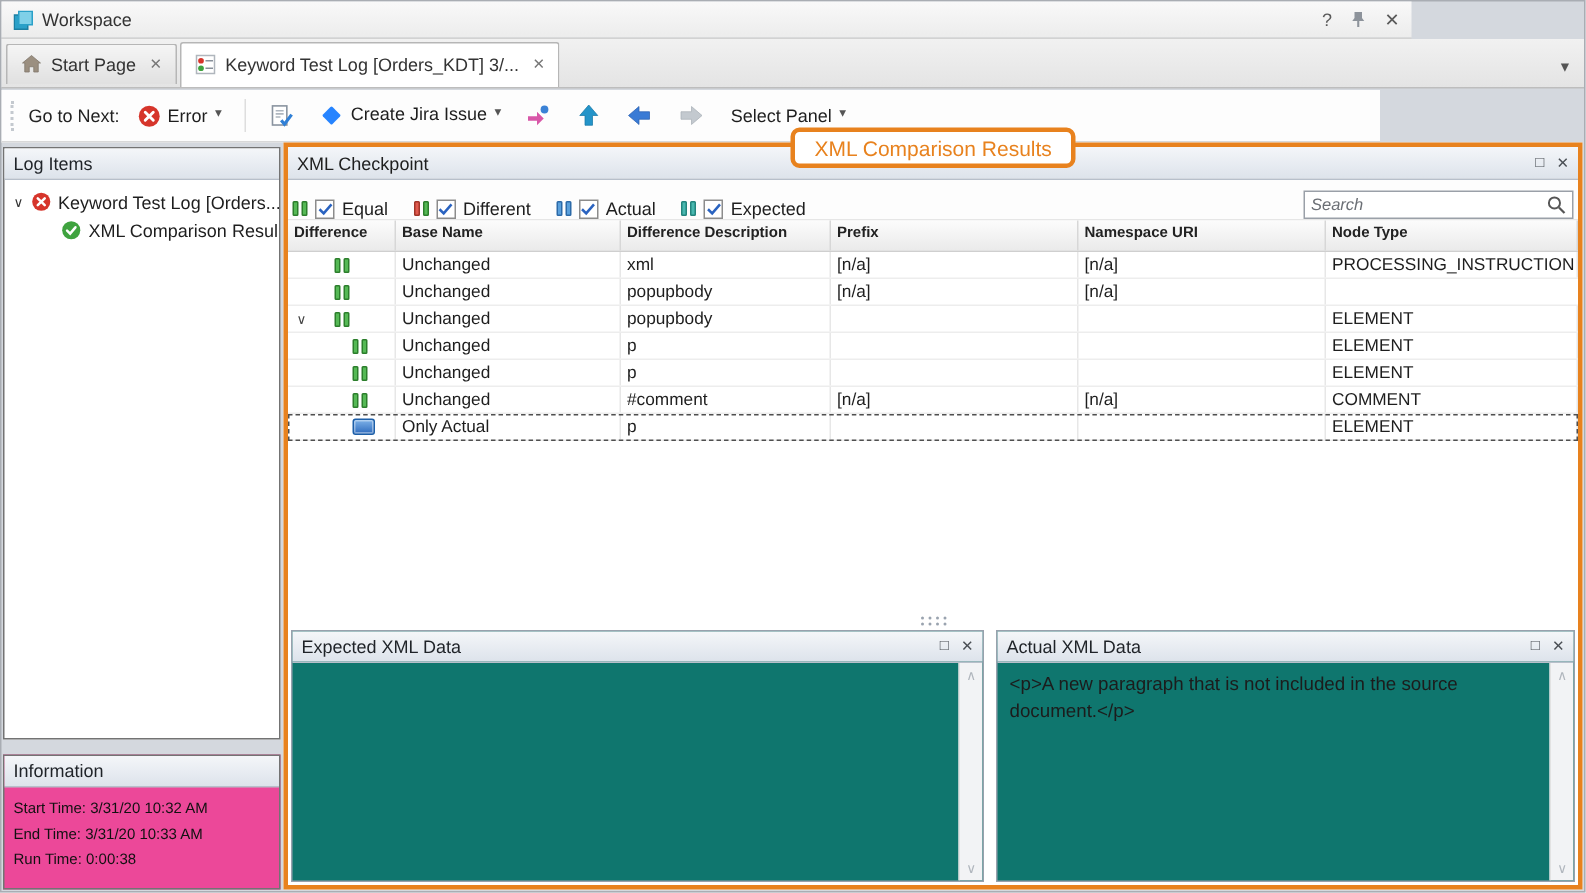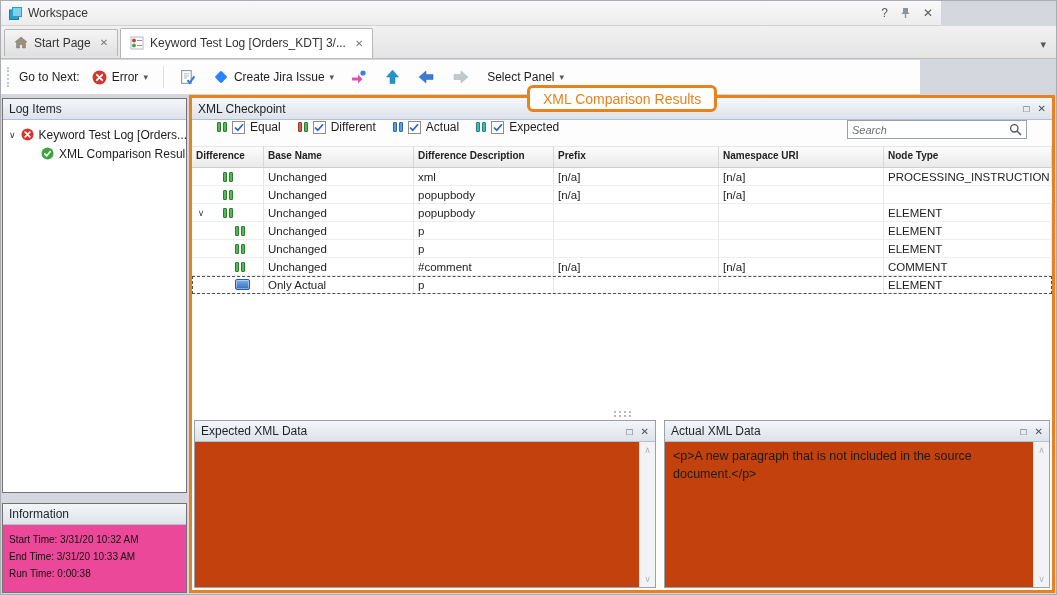--- a/index.html
+++ b/index.html
@@ -31,21 +31,21 @@
   .tab.active { background:#fff; height:30px; margin-bottom:-1px; z-index:2; position:relative; }
   .tab .tclose { color:#777; font-size:10px; margin-left:3px; }
   .tab-dd { position:absolute; right:10px; bottom:7px; color:#555; font-size:11px; }
 
   
   .toolbar { position:absolute; left:1px; top:60px; width:919px; height:35px;
     background:#fdfdfd; border-bottom:1px solid #d8d8d8;
     display:flex; align-items:center; padding-left:6px; gap:7px; }
   .grip { width:3px; height:20px; border-left:2px dotted #c4c9cf; margin-right:2px; }
   .tb-label { color:#222; }
-  .tb-btn { display:flex; align-items:center; gap:5px; padding:3px 5px; border-radius:3px; }
+  .tb-btn { display:flex; align-items:flex-start; gap:5px; padding:3px 5px; border-radius:3px; }
   .caret { color:#555; font-size:9px; }
   .sep { width:1px; height:22px; background:#dedede; margin:0 3px; }
 
   
   .panel { position:absolute; border:1px solid #737373; background:#fff; }
   .panel-hd { height:21px; background:linear-gradient(#f4f6f9,#dde3eb);
     border-bottom:1px solid #b7bfca; display:flex; align-items:center; padding:0 6px; color:#1f2328; }
   .hd-btns { margin-left:auto; display:flex; gap:8px; color:#4a4f55; font-size:10px; }
 
   
@@ -59,21 +59,21 @@
   .info-panel { left:2px; top:503px; width:185px; height:90px; background:#ec4899; }
   .info-body { padding:6px 6px 0 6px; line-height:17px; font-size:10px; color:#111; white-space:nowrap; }
 
   
   .main { position:absolute; left:189px; top:95px; width:866px; height:498px;
     border:3px solid #E8821E; background:#fff; display:flex; flex-direction:column; }
   .cp-hd { flex:0 0 22px; background:linear-gradient(#f4f6f9,#dde3eb);
     border-bottom:1px solid #b7bfca; display:flex; align-items:center; padding:0 6px; }
 
   
-  .filterbar { flex:0 0 27px; display:flex; align-items:flex-start; padding:0 25px; gap:17px;
+  .filterbar { flex:0 0 27px; display:flex; align-items:flex-end; padding:0 3px; gap:17px;
     background:#fdfdfd; border-bottom:1px solid #e6e6e6; }
   .filter { display:flex; align-items:center; gap:5px; }
   .cb { width:13px; height:13px; border:1px solid #8c8c8c; background:#fff;
     display:flex; align-items:center; justify-content:center; }
   .search { margin-left:auto; width:180px; height:19px; border:1px solid #9aa0a8;
     background:#fff; display:flex; align-items:center; padding:0 4px; }
   .search input { border:none; outline:none; flex:1; font:italic 11px "Liberation Sans",sans-serif; color:#333; min-width:0; }
   .search input::placeholder { color:#6b6f75; font-style:italic; }
 
   
@@ -101,21 +101,21 @@
   .bar.t { background:#49b8b0; border:1px solid #23847d; }
   .ico-only { width:15px; height:11px; border:1px solid #1d5fa8; border-radius:2px;
     background:linear-gradient(#7db1e8,#2f6cbe); box-shadow:inset 0 0 0 1px rgba(255,255,255,.4); }
 
   
   .splitter { flex:0 0 12px; display:flex; align-items:center; justify-content:center; gap:3px; }
   .splitter i { width:2px; height:2px; background:#9aa3af; border-radius:50%; box-shadow:0 4px 0 #9aa3af; margin-top:-4px; }
 
   
   .bottom { flex:0 0 170px; display:flex; gap:8px; padding:0 2px 2px 2px; }
-  .sub-panel { border:1px solid #98a1ad; background:#c2410c; display:flex; flex-direction:column; }
+  .sub-panel { border:1px solid #98a1ad; background:#0f766e; display:flex; flex-direction:column; }
   .sub-panel.expected { flex:0 0 462px; }
   .sub-panel.actual { flex:1 1 auto; }
   .sub-body { flex:1 1 auto; display:flex; overflow:hidden; }
   .sub-content { flex:1 1 auto; padding:6px 8px; font-size:12.5px; line-height:1.4; color:#1c1c1c; overflow:hidden; }
   .vscroll { flex:0 0 16px; background:#f2f3f5; border-left:1px solid #e2e2e2;
     display:flex; flex-direction:column; justify-content:space-between; align-items:center;
     color:#b0b6bd; font-size:9px; padding:3px 0; }
 
   
   .callout { position:absolute; left:527px; top:85px; height:27px; padding:0 13px;

